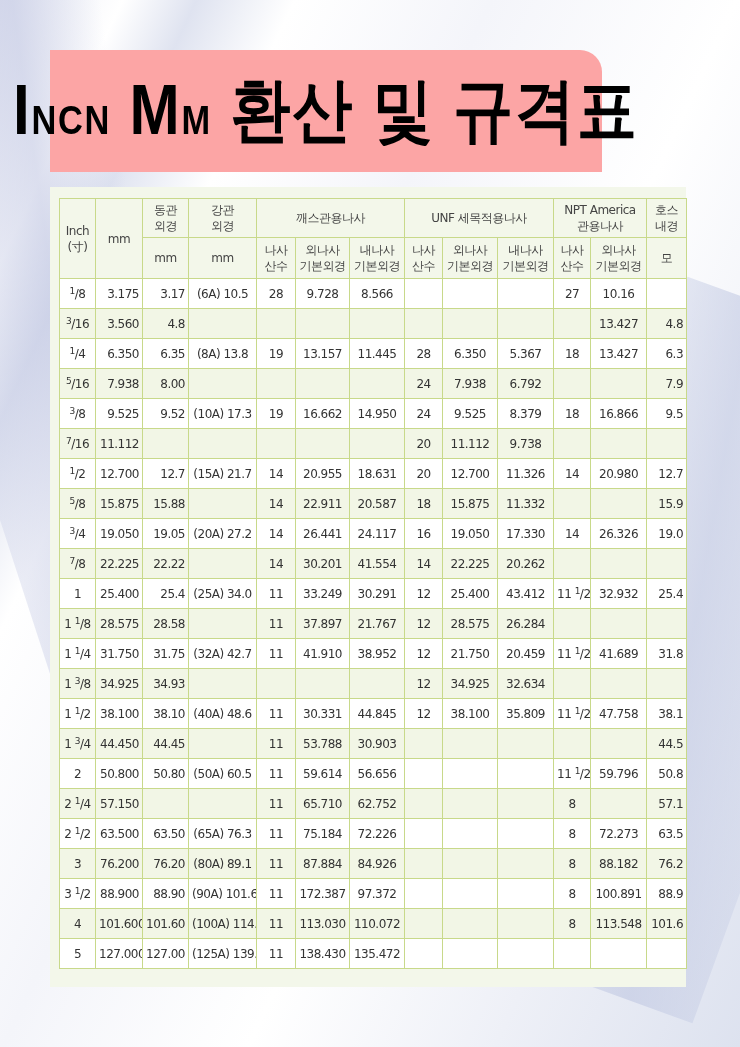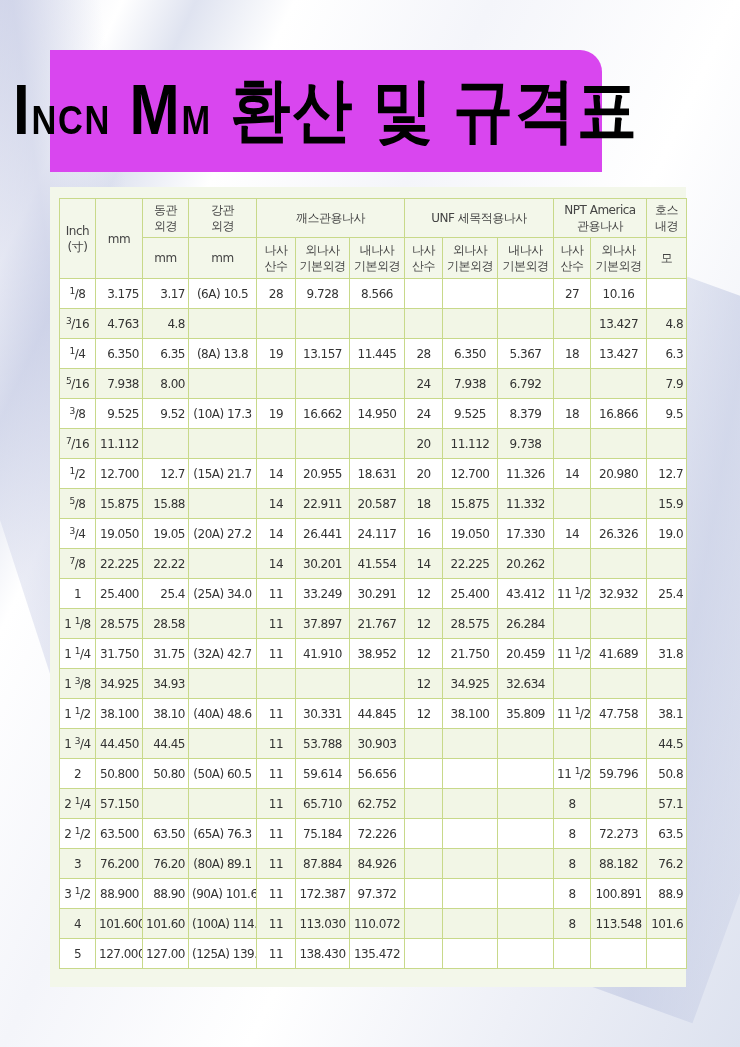--- a/index.html
+++ b/index.html
@@ -13,21 +13,21 @@
     background: linear-gradient(100deg, rgba(200,205,228,0.0) 0%, rgba(190,196,225,0.55) 40%, rgba(255,255,255,0) 60%);
     transform: rotate(-18deg);
   }
   .swoosh2 {
     position:absolute; right:-80px; top:300px; width:260px; height:700px;
     background: linear-gradient(80deg, rgba(255,255,255,0) 0%, rgba(190,198,225,0.6) 50%, rgba(255,255,255,0) 100%);
     transform: rotate(20deg);
   }
   .title-box {
     position:absolute; left:50px; top:50px; width:552px; height:122px;
-    background:#d946ef; border-top-right-radius:22px;
+    background:#fca5a5; border-top-right-radius:22px;
     display:flex; align-items:center; justify-content:center;
   }
   .title {
     font-family: "Liberation Sans", "DejaVu Sans", sans-serif;
     font-weight:bold; font-size:70px; color:#000; letter-spacing:2px;
     transform: scaleX(0.86); white-space:nowrap;
   }
   .title .sm { font-size:40px; }
   .panel {
     position:absolute; left:50px; top:187px; width:636px; height:800px;
@@ -117,21 +117,21 @@
         <td>8.566</td>
         <td></td>
         <td></td>
         <td></td>
         <td>27</td>
         <td>10.16</td>
         <td class="r"></td>
       </tr>
       <tr>
         <td class="l"><sup class="f">3</sup>/16</td>
-        <td class="r">4.763</td>
+        <td class="r">3.560</td>
         <td class="r">4.8</td>
         <td class="l"></td>
         <td></td>
         <td></td>
         <td></td>
         <td></td>
         <td></td>
         <td></td>
         <td></td>
         <td>13.427</td>

